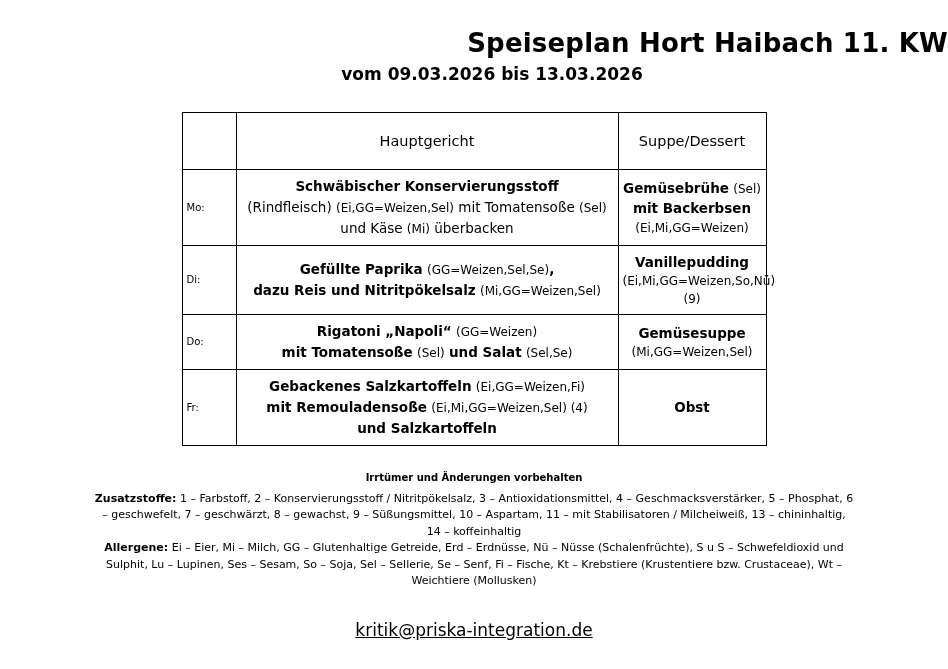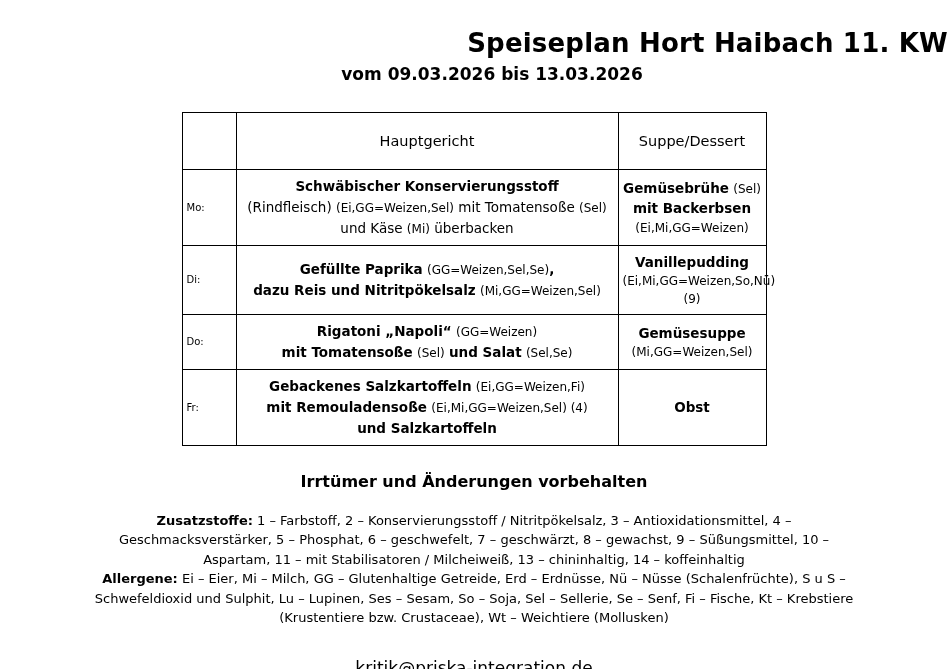--- a/index.html
+++ b/index.html
@@ -76,28 +76,28 @@
     font-weight: normal;
     vertical-align: baseline;
     text-align: center;
   }
   .small-line {
     font-size: 12px;
     font-weight: normal;
   }
   .note {
     text-align: center;
-    font-size: 16px;
+    font-size: 10px;
     font-weight: bold;
     margin-top: 26px;
   }
   .legend {
-    margin: 20px auto 0 auto;
+    margin: 8px auto 0 auto;
     width: 760px;
-    font-size: 13px;
+    font-size: 11px;
     line-height: 1.5;
     text-align: center;
   }
   .legend .lbl { font-weight: bold; }
   .footer {
     text-align: center;
     margin-top: 30px;
     font-size: 17px;
   }
   .footer .mail {

